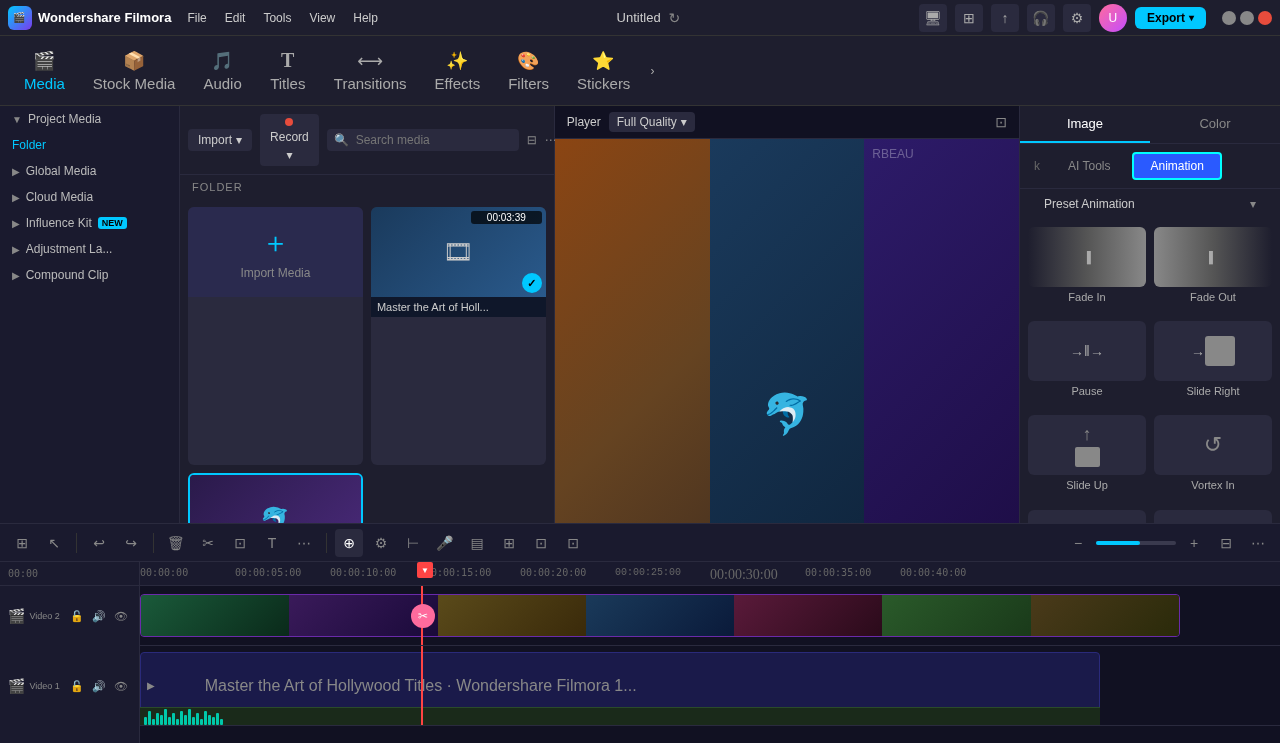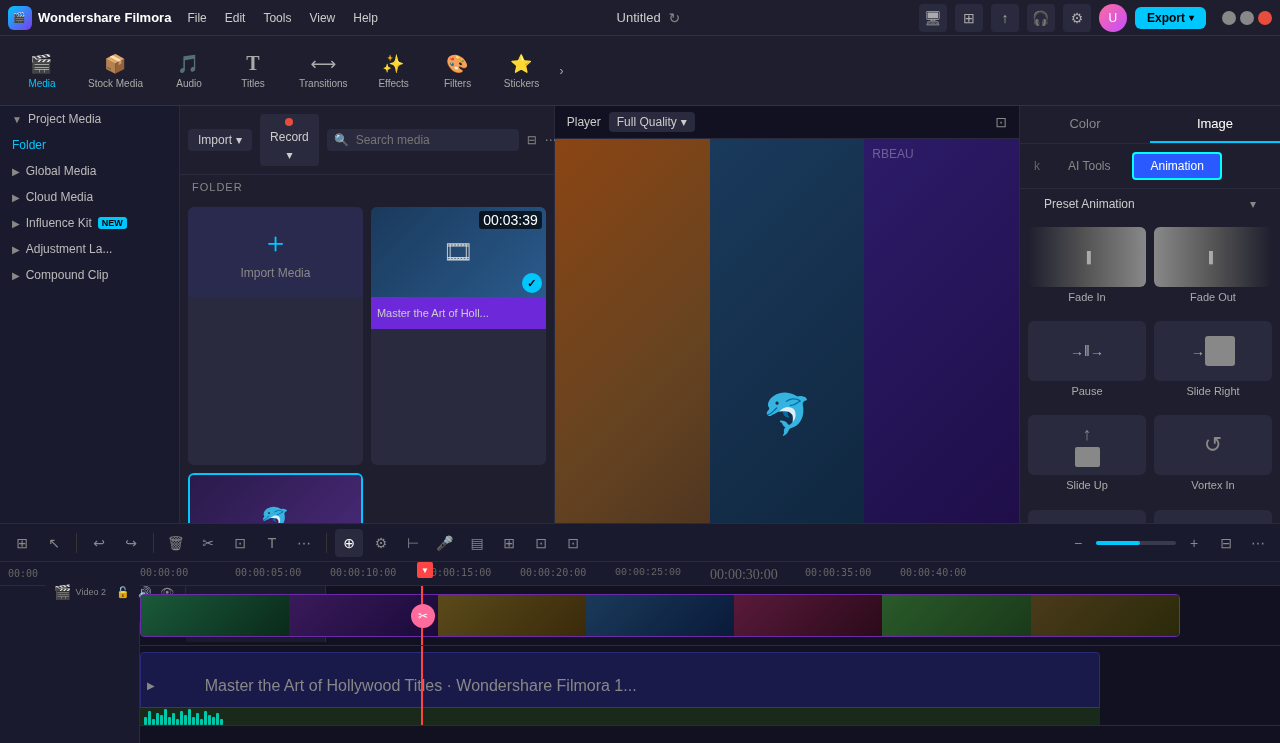--- a/index.html
+++ b/index.html
@@ -18,21 +18,21 @@
     .icon-btn { width: 28px; height: 28px; background: #2a2a3e; border-radius: 4px; display: flex; align-items: center; justify-content: center; cursor: pointer; color: #aaa; font-size: 14px; }
     .avatar { width: 28px; height: 28px; border-radius: 50%; background: linear-gradient(135deg, #ff6b9d, #c44dff); display: flex; align-items: center; justify-content: center; font-size: 12px; color: #fff; }
     .window-controls { display: flex; gap: 4px; margin-left: 8px; }
     .wc-btn { width: 14px; height: 14px; border-radius: 50%; cursor: pointer; }
 
     
     .toolbar { background: #1e1e2e; height: 70px; display: flex; align-items: center; padding: 0 12px; border-bottom: 1px solid #333; gap: 4px; }
     .tool-item { display: flex; flex-direction: column; align-items: center; justify-content: center; gap: 3px; padding: 6px 12px; border-radius: 6px; cursor: pointer; color: #aaa; min-width: 60px; }
     .tool-item.active { color: #00c8ff; }
     .tool-item .t-icon { font-size: 18px; }
-    .tool-item .t-label { font-size: 10px; }
+    .tool-item .t-label { font-size: 15px; }
     .toolbar-expand { color: #aaa; cursor: pointer; padding: 4px; }
 
     
     .main-layout { display: flex; height: calc(743px - 36px - 70px); }
 
     
     .left-panel { width: 180px; background: #1a1a2e; border-right: 1px solid #2a2a3e; display: flex; flex-direction: column; }
     .panel-item { display: flex; align-items: center; gap: 6px; padding: 6px 12px; cursor: pointer; color: #bbb; font-size: 12px; }
     .panel-item .arrow { font-size: 10px; color: #888; }
     .panel-item .badge { background: #00c8ff; color: #000; font-size: 9px; font-weight: 700; padding: 1px 4px; border-radius: 3px; }
@@ -47,23 +47,23 @@
     .record-btn { background: #2a2a3e; border: none; color: #ccc; padding: 4px 10px; border-radius: 4px; cursor: pointer; font-size: 12px; display: flex; align-items: center; gap: 4px; flex-direction: column; }
     .record-dot { width: 8px; height: 8px; background: #e74c3c; border-radius: 50%; }
     .search-bar { flex: 1; background: #2a2a3e; border: none; border-radius: 4px; padding: 4px 8px; color: #ccc; font-size: 12px; display: flex; align-items: center; gap: 6px; }
     .search-bar input { background: none; border: none; color: #ccc; font-size: 12px; flex: 1; outline: none; }
     .media-grid-header { padding: 6px 12px; font-size: 11px; color: #888; text-transform: uppercase; letter-spacing: 1px; }
     .media-grid { display: grid; grid-template-columns: repeat(2, 1fr); gap: 8px; padding: 8px; overflow-y: auto; flex: 1; }
     .media-item { background: #2a2a3e; border-radius: 6px; overflow: hidden; cursor: pointer; position: relative; }
     .media-thumb { width: 100%; height: 90px; object-fit: cover; display: flex; align-items: center; justify-content: center; font-size: 28px; background: #333; position: relative; }
     .media-thumb-import { background: #2a2a4e; display: flex; flex-direction: column; align-items: center; justify-content: center; gap: 4px; height: 90px; color: #888; cursor: pointer; }
     .media-thumb-import .plus { font-size: 28px; color: #00c8ff; }
-    .media-duration { position: absolute; top: 4px; right: 4px; background: rgba(0,0,0,0.7); color: #fff; font-size: 14px; padding: 1px 4px; border-radius: 3px; }
+    .media-duration { position: absolute; top: 4px; right: 4px; background: rgba(0,0,0,0.7); color: #fff; font-size: 10px; padding: 1px 16px; border-radius: 3px; }
     .media-check { position: absolute; bottom: 4px; right: 4px; width: 20px; height: 20px; background: #00c8ff; border-radius: 50%; display: flex; align-items: center; justify-content: center; color: #000; font-size: 11px; font-weight: 700; }
-    .media-item-label { padding: 10px 6px; font-size: 11px; color: #ccc; background: #6d28d9; }
+    .media-item-label { padding: 4px 6px; font-size: 11px; color: #ccc; background: #0f172a; }
     .media-thumb-bg1 { background: linear-gradient(135deg, #1a3a5c, #2a5a8c); }
     .media-thumb-bg2 { background: linear-gradient(135deg, #2a1a4a, #4a2a7a); }
 
     
     .preview-panel { flex: 1; background: #111122; display: flex; flex-direction: column; border-right: 1px solid #2a2a3e; }
     .preview-header { display: flex; align-items: center; padding: 6px 12px; gap: 8px; border-bottom: 1px solid #2a2a3e; }
     .preview-label { color: #ccc; font-size: 12px; }
     .quality-select { background: #2a2a3e; border: none; color: #ccc; padding: 3px 8px; border-radius: 4px; font-size: 12px; cursor: pointer; display: flex; align-items: center; gap: 4px; }
     .preview-screen { flex: 1; background: #000; position: relative; overflow: hidden; }
     .preview-img { width: 100%; height: 100%; display: grid; grid-template-columns: 1fr 1fr 1fr; }
@@ -328,25 +328,25 @@
         <button class="preview-icon-btn">◇</button>
         <button class="preview-icon-btn">📷</button>
         <button class="preview-icon-btn">🔊</button>
         <button class="preview-icon-btn">⤢</button>
       </div>
     </div>
   </div>
 
   <div class="right-panel">
     <div class="right-tabs">
+      <div class="right-tab active">
+        <span>Image</span>
+      </div>
       <div class="right-tab">
         <span>Color</span>
-      </div>
-      <div class="right-tab active">
-        <span>Image</span>
       </div>
     </div>
     <div class="right-sub-tabs">
       <span class="k-label">k</span>
       <div class="sub-tab">
         <span>AI Tools</span>
       </div>
       <div class="sub-tab active">
         <span>Animation</span>
       </div>
@@ -462,21 +462,21 @@
         <div class="zoom-fill"></div>
       </div>
       <button class="tl-btn">+</button>
     </div>
     <button class="tl-btn">⊟</button>
     <button class="tl-btn">⋯</button>
   </div>
 
   <div style="display:flex;flex:1;overflow:hidden;">
 
-    <div style="width:140px;min-width:140px;background:#1a1a2e;border-right:1px solid #2a2a3e;display:flex;flex-direction:row;">
+    <div style="width:140px;min-width:140px;background:#1a1a2e;border-right:1px solid #2a2a3e;display:flex;flex-direction:column;">
 
       <div style="height:24px;border-bottom:1px solid #2a2a3e;display:flex;align-items:center;padding:0 8px;">
         <span style="font-size:10px;color:#666;font-family:monospace;">00:00</span>
       </div>
 
       <div class="track-header" style="height:60px;">
         <div class="track-left-controls">
           <span style="font-size:14px;">🎬</span>
           <span style="font-size:9px;color:#888;">Video 2</span>
         </div>

